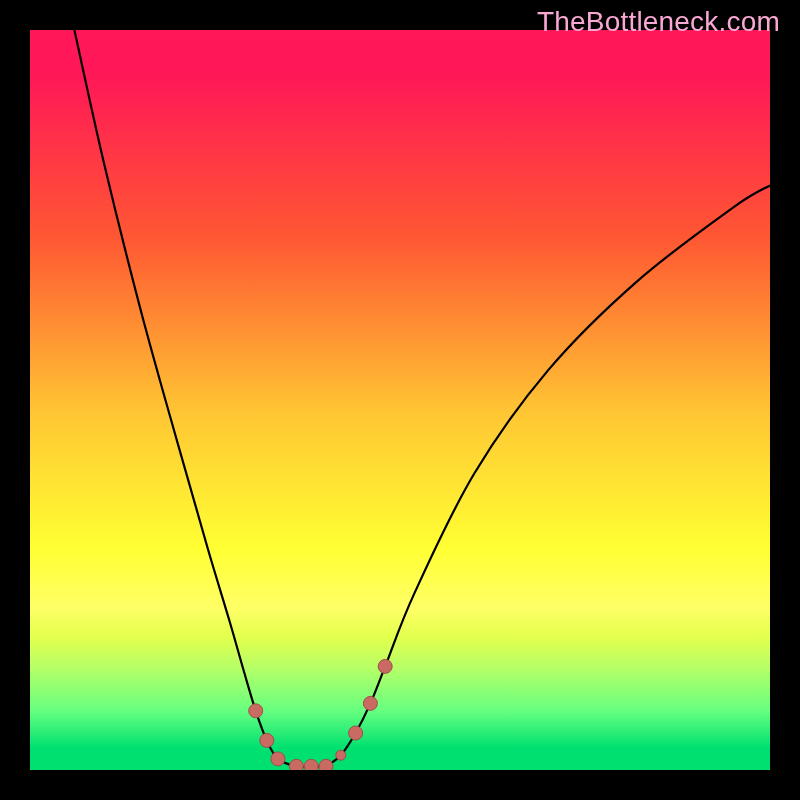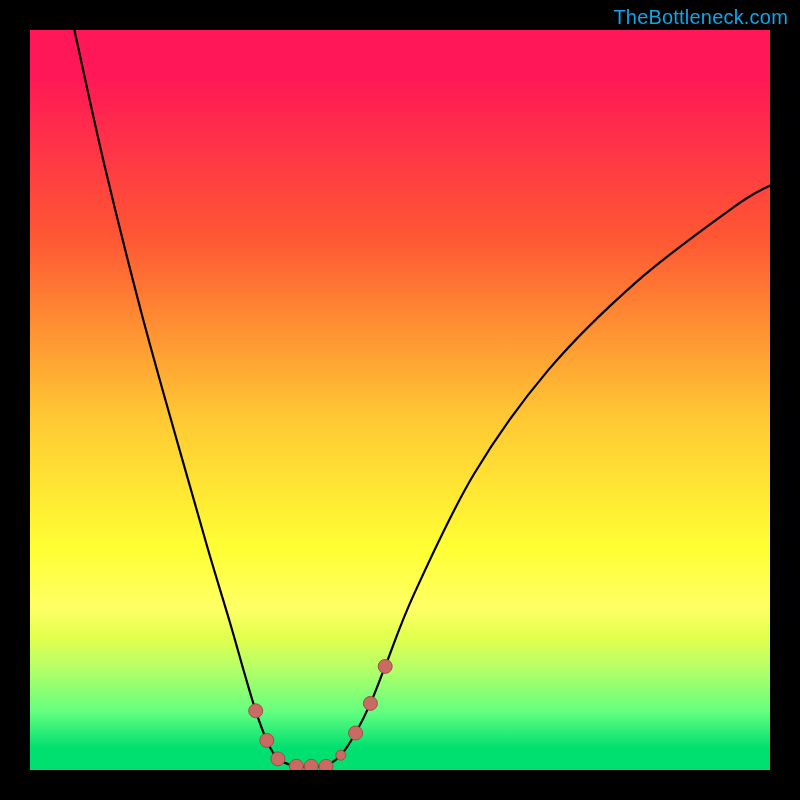--- a/index.html
+++ b/index.html
@@ -27,23 +27,23 @@
       #e3ff4d 82%,
       #b8ff66 86%,
       #66ff80 92%,
       #00e070 97%,
       #00e070 100%
     );
   }
   .watermark {
     position: absolute;
     top: 6px;
-    right: 12px;
-    color: #0ea5e9;
-    font-size: 20px;
+    right: 20px;
+    color: #f9a8d4;
+    font-size: 28px;
     font-weight: 400;
     letter-spacing: 0.2px;
     z-index: 10;
   }
   svg.curves {
     position: absolute;
     left: 0;
     top: 0;
     width: 740px;
     height: 740px;

